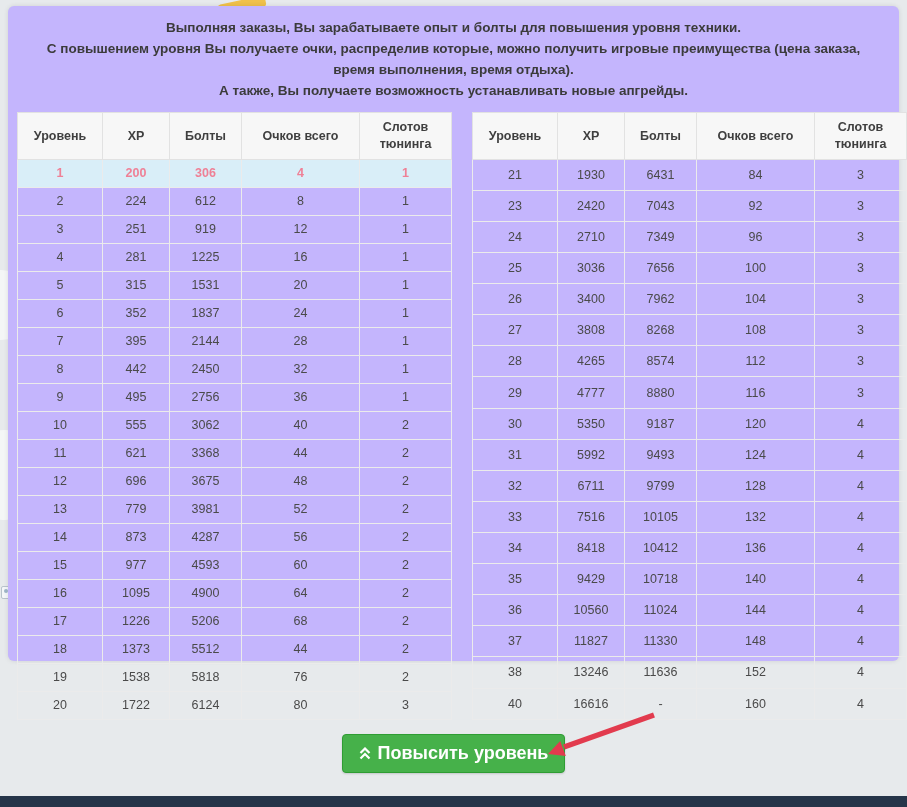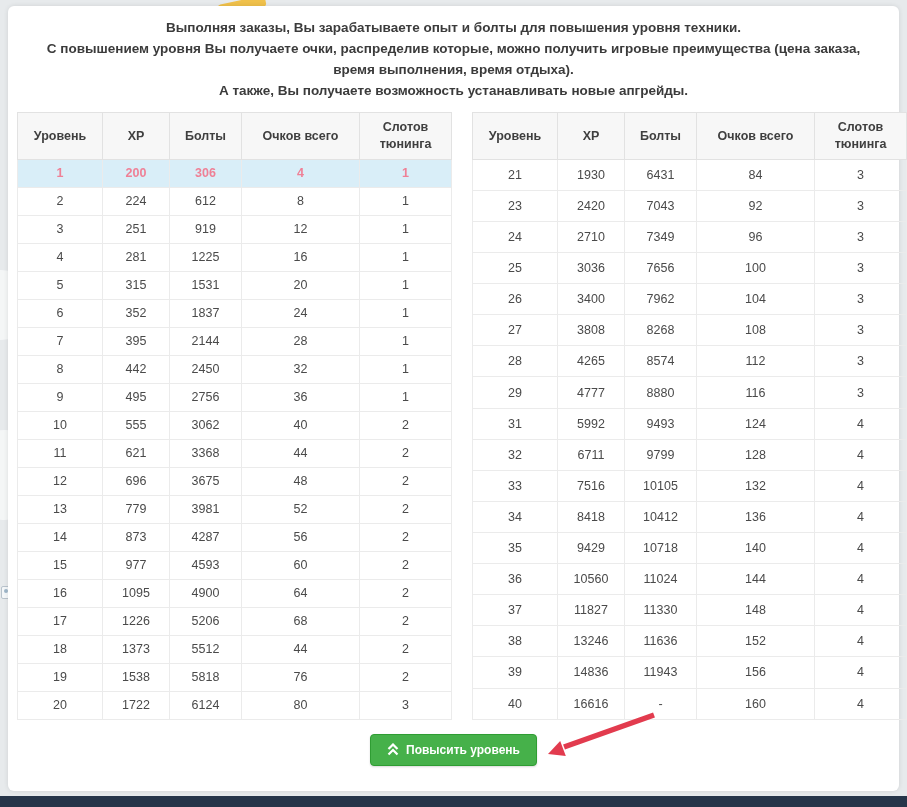--- a/index.html
+++ b/index.html
@@ -25,22 +25,22 @@
   .img-placeholder {
     position:absolute; left:1px; top:586px; width:13px; height:13px;
     border:1px solid #b9c3cc; background:#f4f7f9; border-radius:2px; z-index:1;
   }
   .img-placeholder::after {
     content:""; position:absolute; left:2px; top:2px; width:4px; height:4px;
     background:#9fb6c9; border-radius:50%;
   }
 
   .modal {
-    position:absolute; left:8px; top:6px; width:891px; height:785px;
-    background:#ffffff; border-radius:6px;
+    position:absolute; left:8px; top:6px; width:891px; height:655px;
+    background:#c4b5fd; border-radius:6px;
     box-shadow:0 0 5px rgba(0,0,0,0.10);
     padding:8px 3px 0 3px; z-index:2;
   }
 
   .intro { text-align:center; font-weight:bold; font-size:13.5px; color:#3b3b3b;
            line-height:1.55; padding:4px 28px 0 28px; }
   .intro p { margin:0; }
 
   .tables { display:flex; justify-content:space-between; margin-top:10px; padding:0 6px;gap:20px; }
   table.level-table {
@@ -64,21 +64,21 @@
     background:var(--highlight-bg, #d9eef8);
     color:var(--highlight-text, #ef8096);
     font-weight:bold;
   }
 
   .action-area { position:relative; margin-top:14px; display:flex; justify-content:center; }
   .level-up-btn {
     display:inline-flex; align-items:center; gap:7px;
     background:var(--accent-green, #46b14a);
     border:1px solid var(--accent-green-dark, #2f9d33);
-    color:#ffffff; font-weight:bold; font-size:12px;
+    color:#ffffff; font-weight:bold; font-size:18px;
     font-family:"Liberation Sans", sans-serif;
     padding:8px 16px; border-radius:4px; cursor:pointer;
     box-shadow:0 1px 2px rgba(0,0,0,0.15);
   }
   .btn-icon { display:inline-flex; }
   .pointer-arrow {
     position:absolute; left:50%; margin-left:86px; top:-24px;
     width:120px; height:52px; pointer-events:none;
   }
 
@@ -318,20 +318,27 @@
             <td>3</td>
           </tr>
           <tr>
             <td>29</td>
             <td>4777</td>
             <td>8880</td>
             <td>116</td>
             <td>3</td>
           </tr>
           <tr>
+            <td>30</td>
+            <td>5350</td>
+            <td>9187</td>
+            <td>120</td>
+            <td>4</td>
+          </tr>
+          <tr>
             <td>31</td>
             <td>5992</td>
             <td>9493</td>
             <td>124</td>
             <td>4</td>
           </tr>
           <tr>
             <td>32</td>
             <td>6711</td>
             <td>9799</td>
@@ -371,27 +378,20 @@
             <td>11827</td>
             <td>11330</td>
             <td>148</td>
             <td>4</td>
           </tr>
           <tr>
             <td>38</td>
             <td>13246</td>
             <td>11636</td>
             <td>152</td>
-            <td>4</td>
-          </tr>
-          <tr>
-            <td>39</td>
-            <td>14836</td>
-            <td>11943</td>
-            <td>156</td>
             <td>4</td>
           </tr>
           <tr>
             <td>40</td>
             <td>16616</td>
             <td>-</td>
             <td>160</td>
             <td>4</td>
           </tr>
         </tbody>

